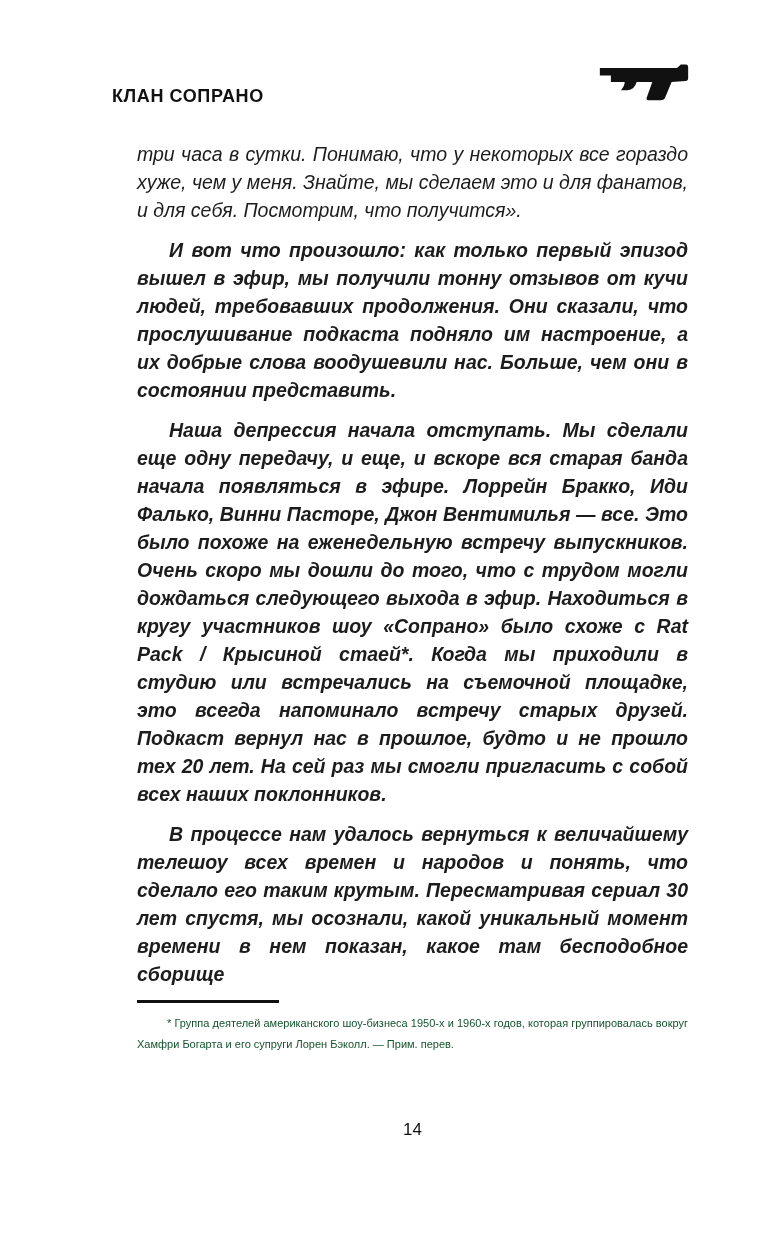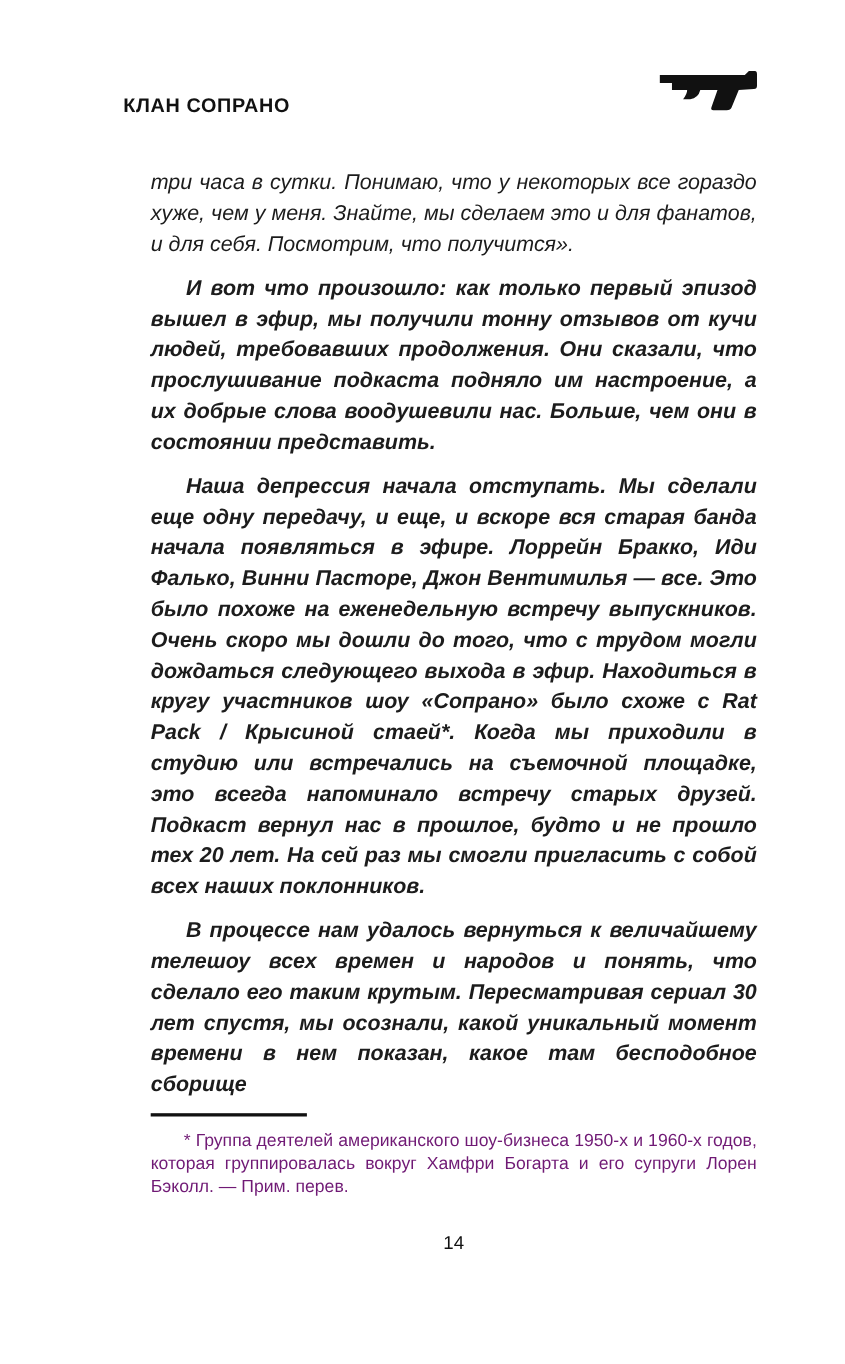--- a/index.html
+++ b/index.html
@@ -39,39 +39,39 @@
     top: 140px;
     left: 137px;
     width: 551px;
     font-style: italic;
     font-size: 19.5px;
     line-height: 28px;
     text-align: justify;
     color: #1c1c1c;
   }
   .body-text p {
-    margin: 12px 0 12px 0;
+    margin: 0 0 12px 0;
   }
   .body-text p.indent {
     text-indent: 32px;
     font-weight: bold;
   }
   .footnote-rule {
     width: 142px;
     height: 3px;
     background: #111111;
     margin: 10px 0 10px 0;
   }
   .footnote {
     font-style: normal;
-    font-size: 16px;
+    font-size: 11px;
     line-height: 21px;
     text-align: justify;
     text-indent: 30px;
-    color: #701a75;
+    color: #14532d;
   }
   .page-number {
     position: absolute;
     top: 1120px;
     left: 137px;
     width: 551px;
     text-align: center;
     font-size: 17px;
     font-weight: normal;
     color: #111111;

